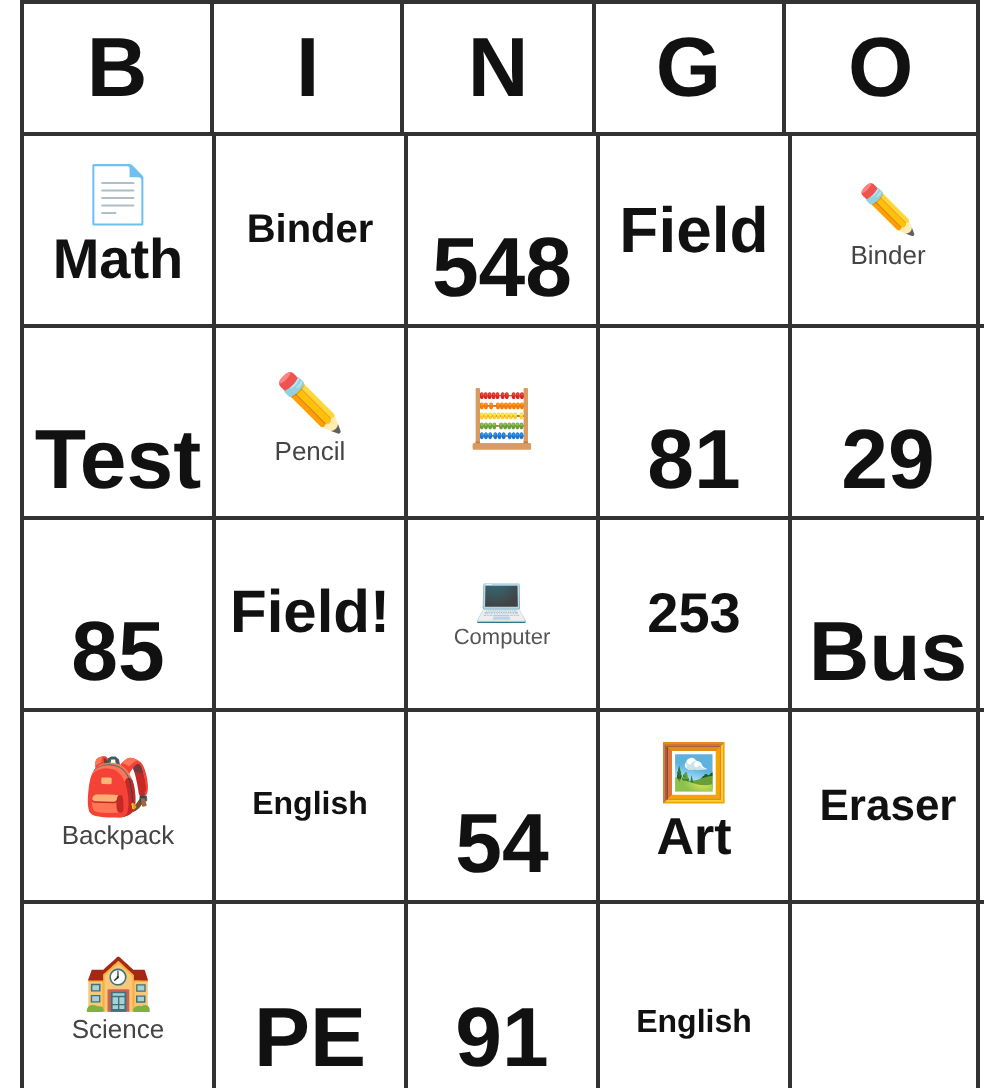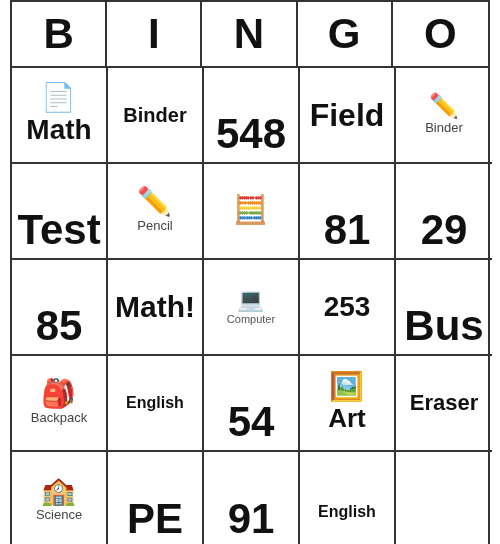--- a/index.html
+++ b/index.html
@@ -138,21 +138,21 @@
       <span class="cell-text-xlarge">81</span>
     </div>
 
     <div class="bingo-cell">
       <span class="cell-text-xlarge">29</span>
     </div>
     <div class="bingo-cell">
       <span class="cell-text-xlarge">85</span>
     </div>
     <div class="bingo-cell">
-      <span class="free-cell">Math!</span>
+      <span class="free-cell">Field!</span>
     </div>
     <div class="bingo-cell">
       <span class="cell-icon" style="font-size:22px;">💻</span>
       <span class="small-label">Computer</span>
     </div>
     <div class="bingo-cell">
       <span class="cell-text-large" style="font-size:28px;">253</span>
     </div>
 
     <div class="bingo-cell">

